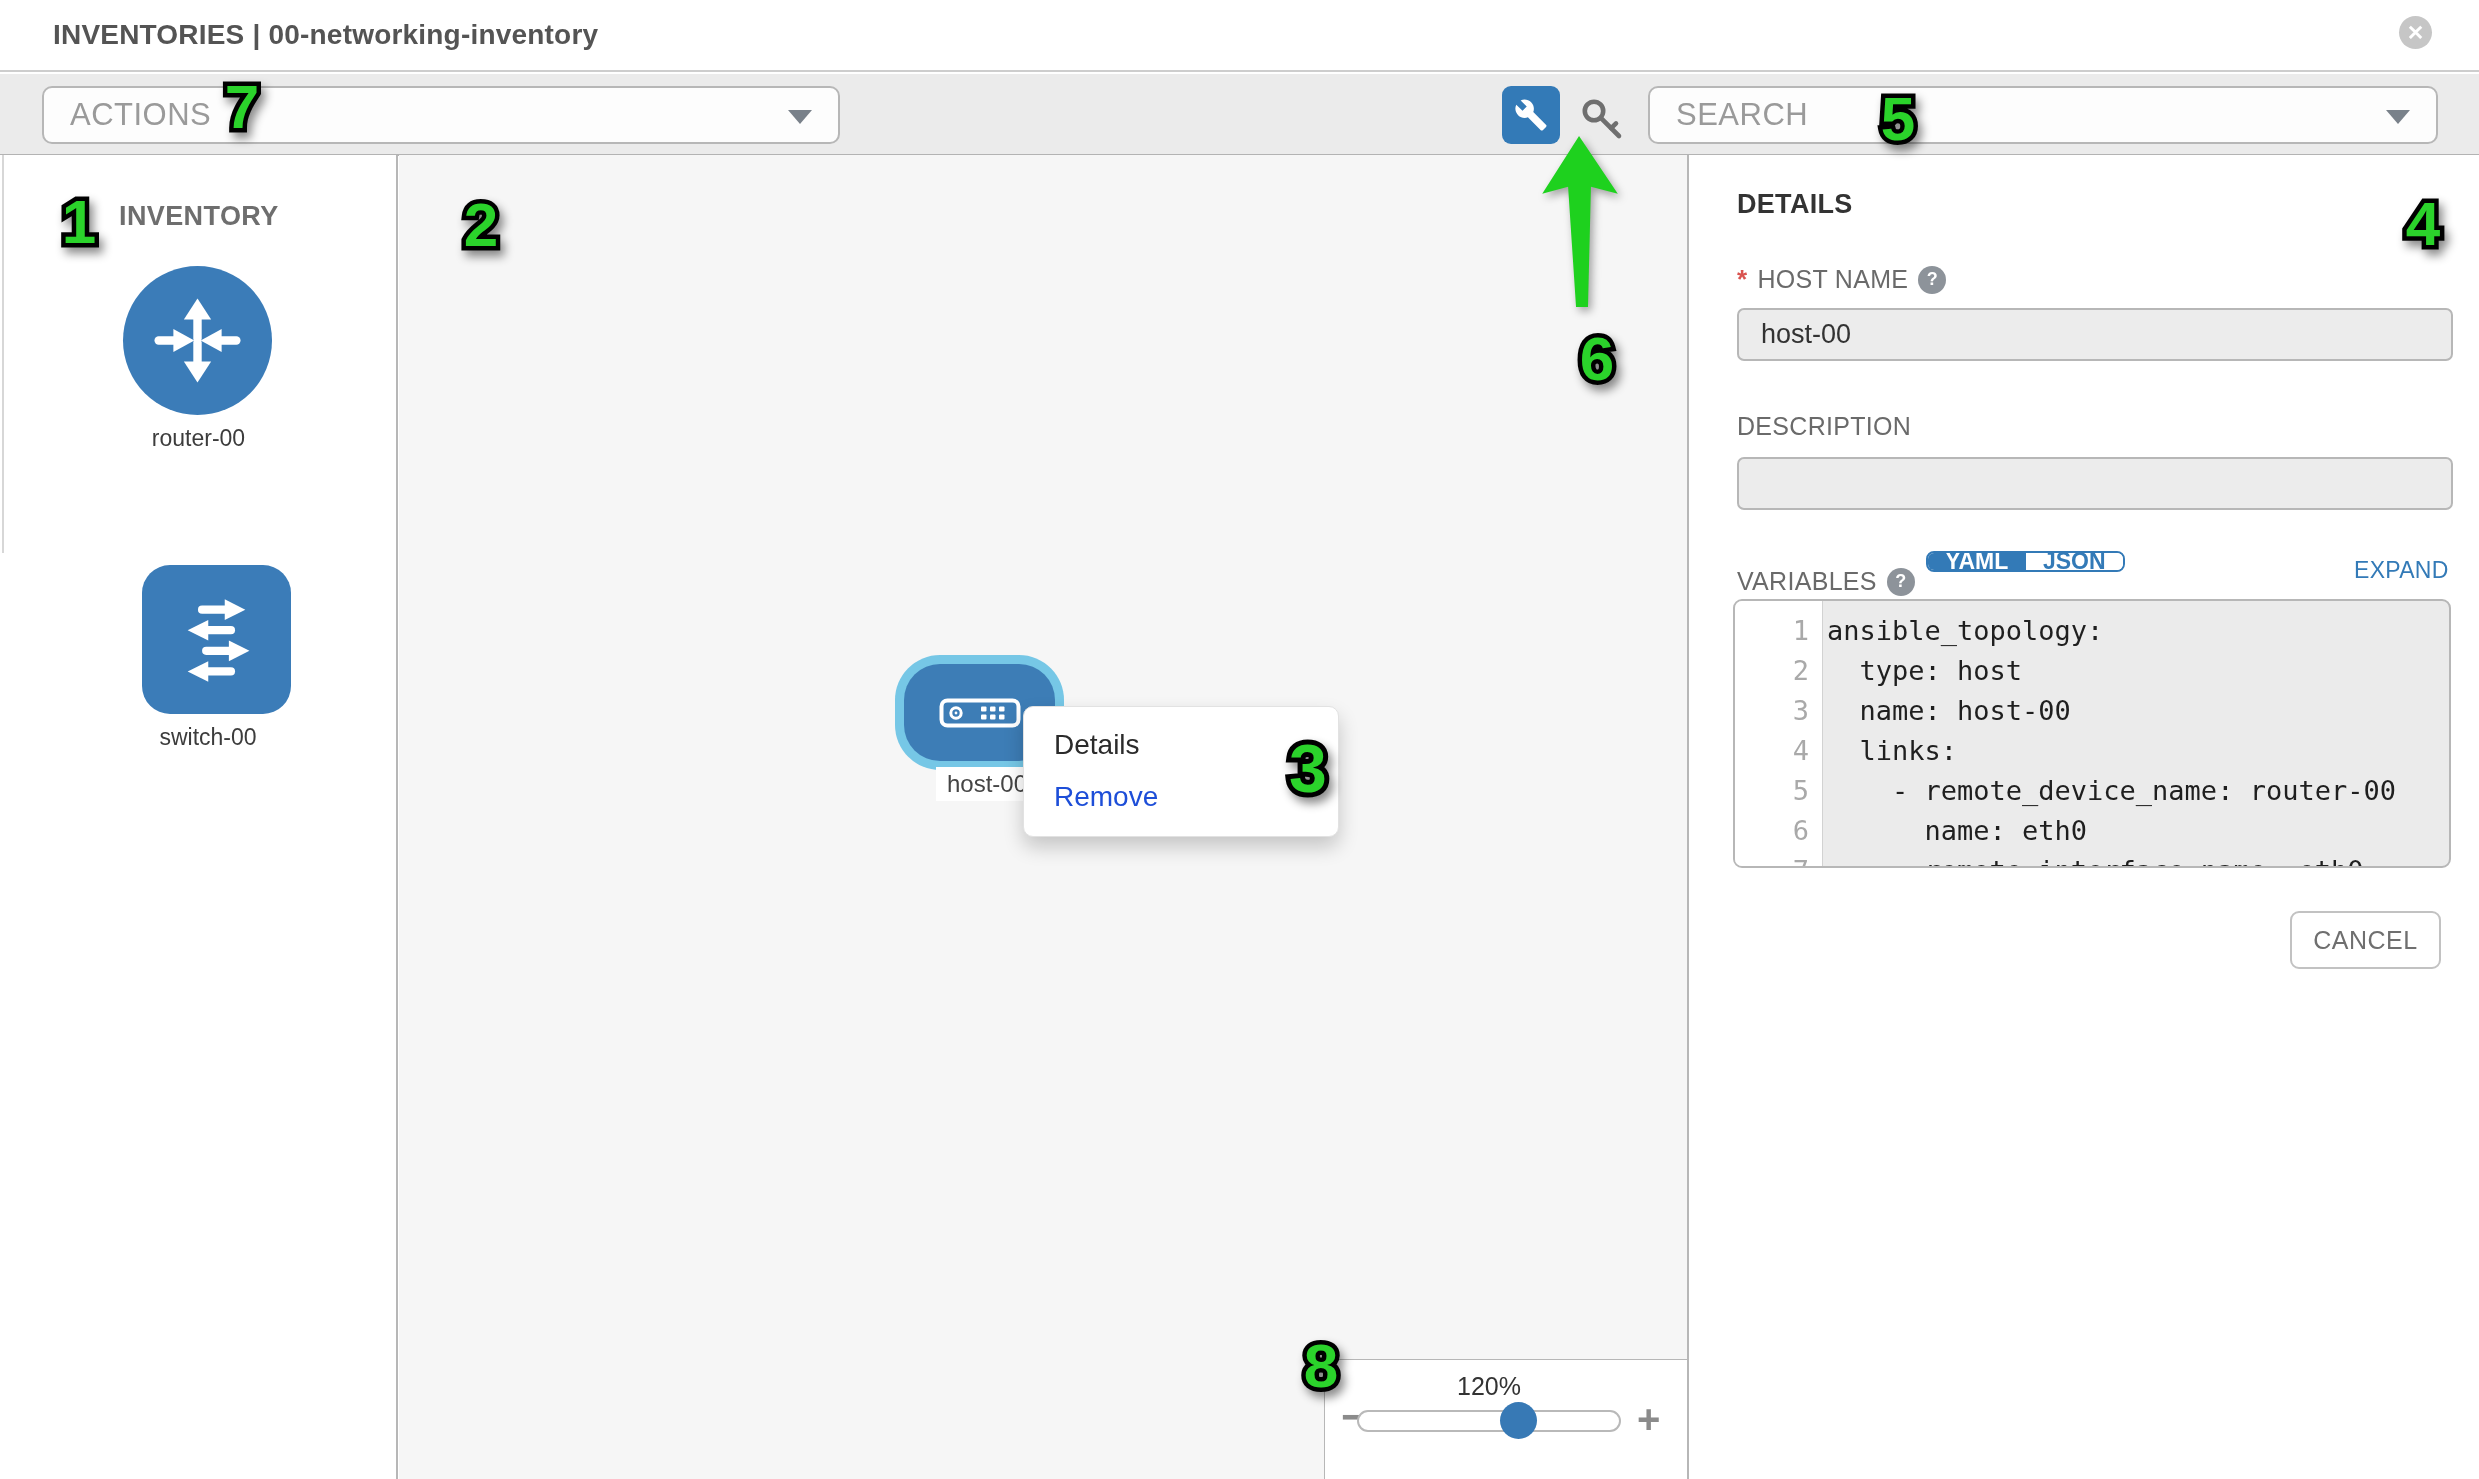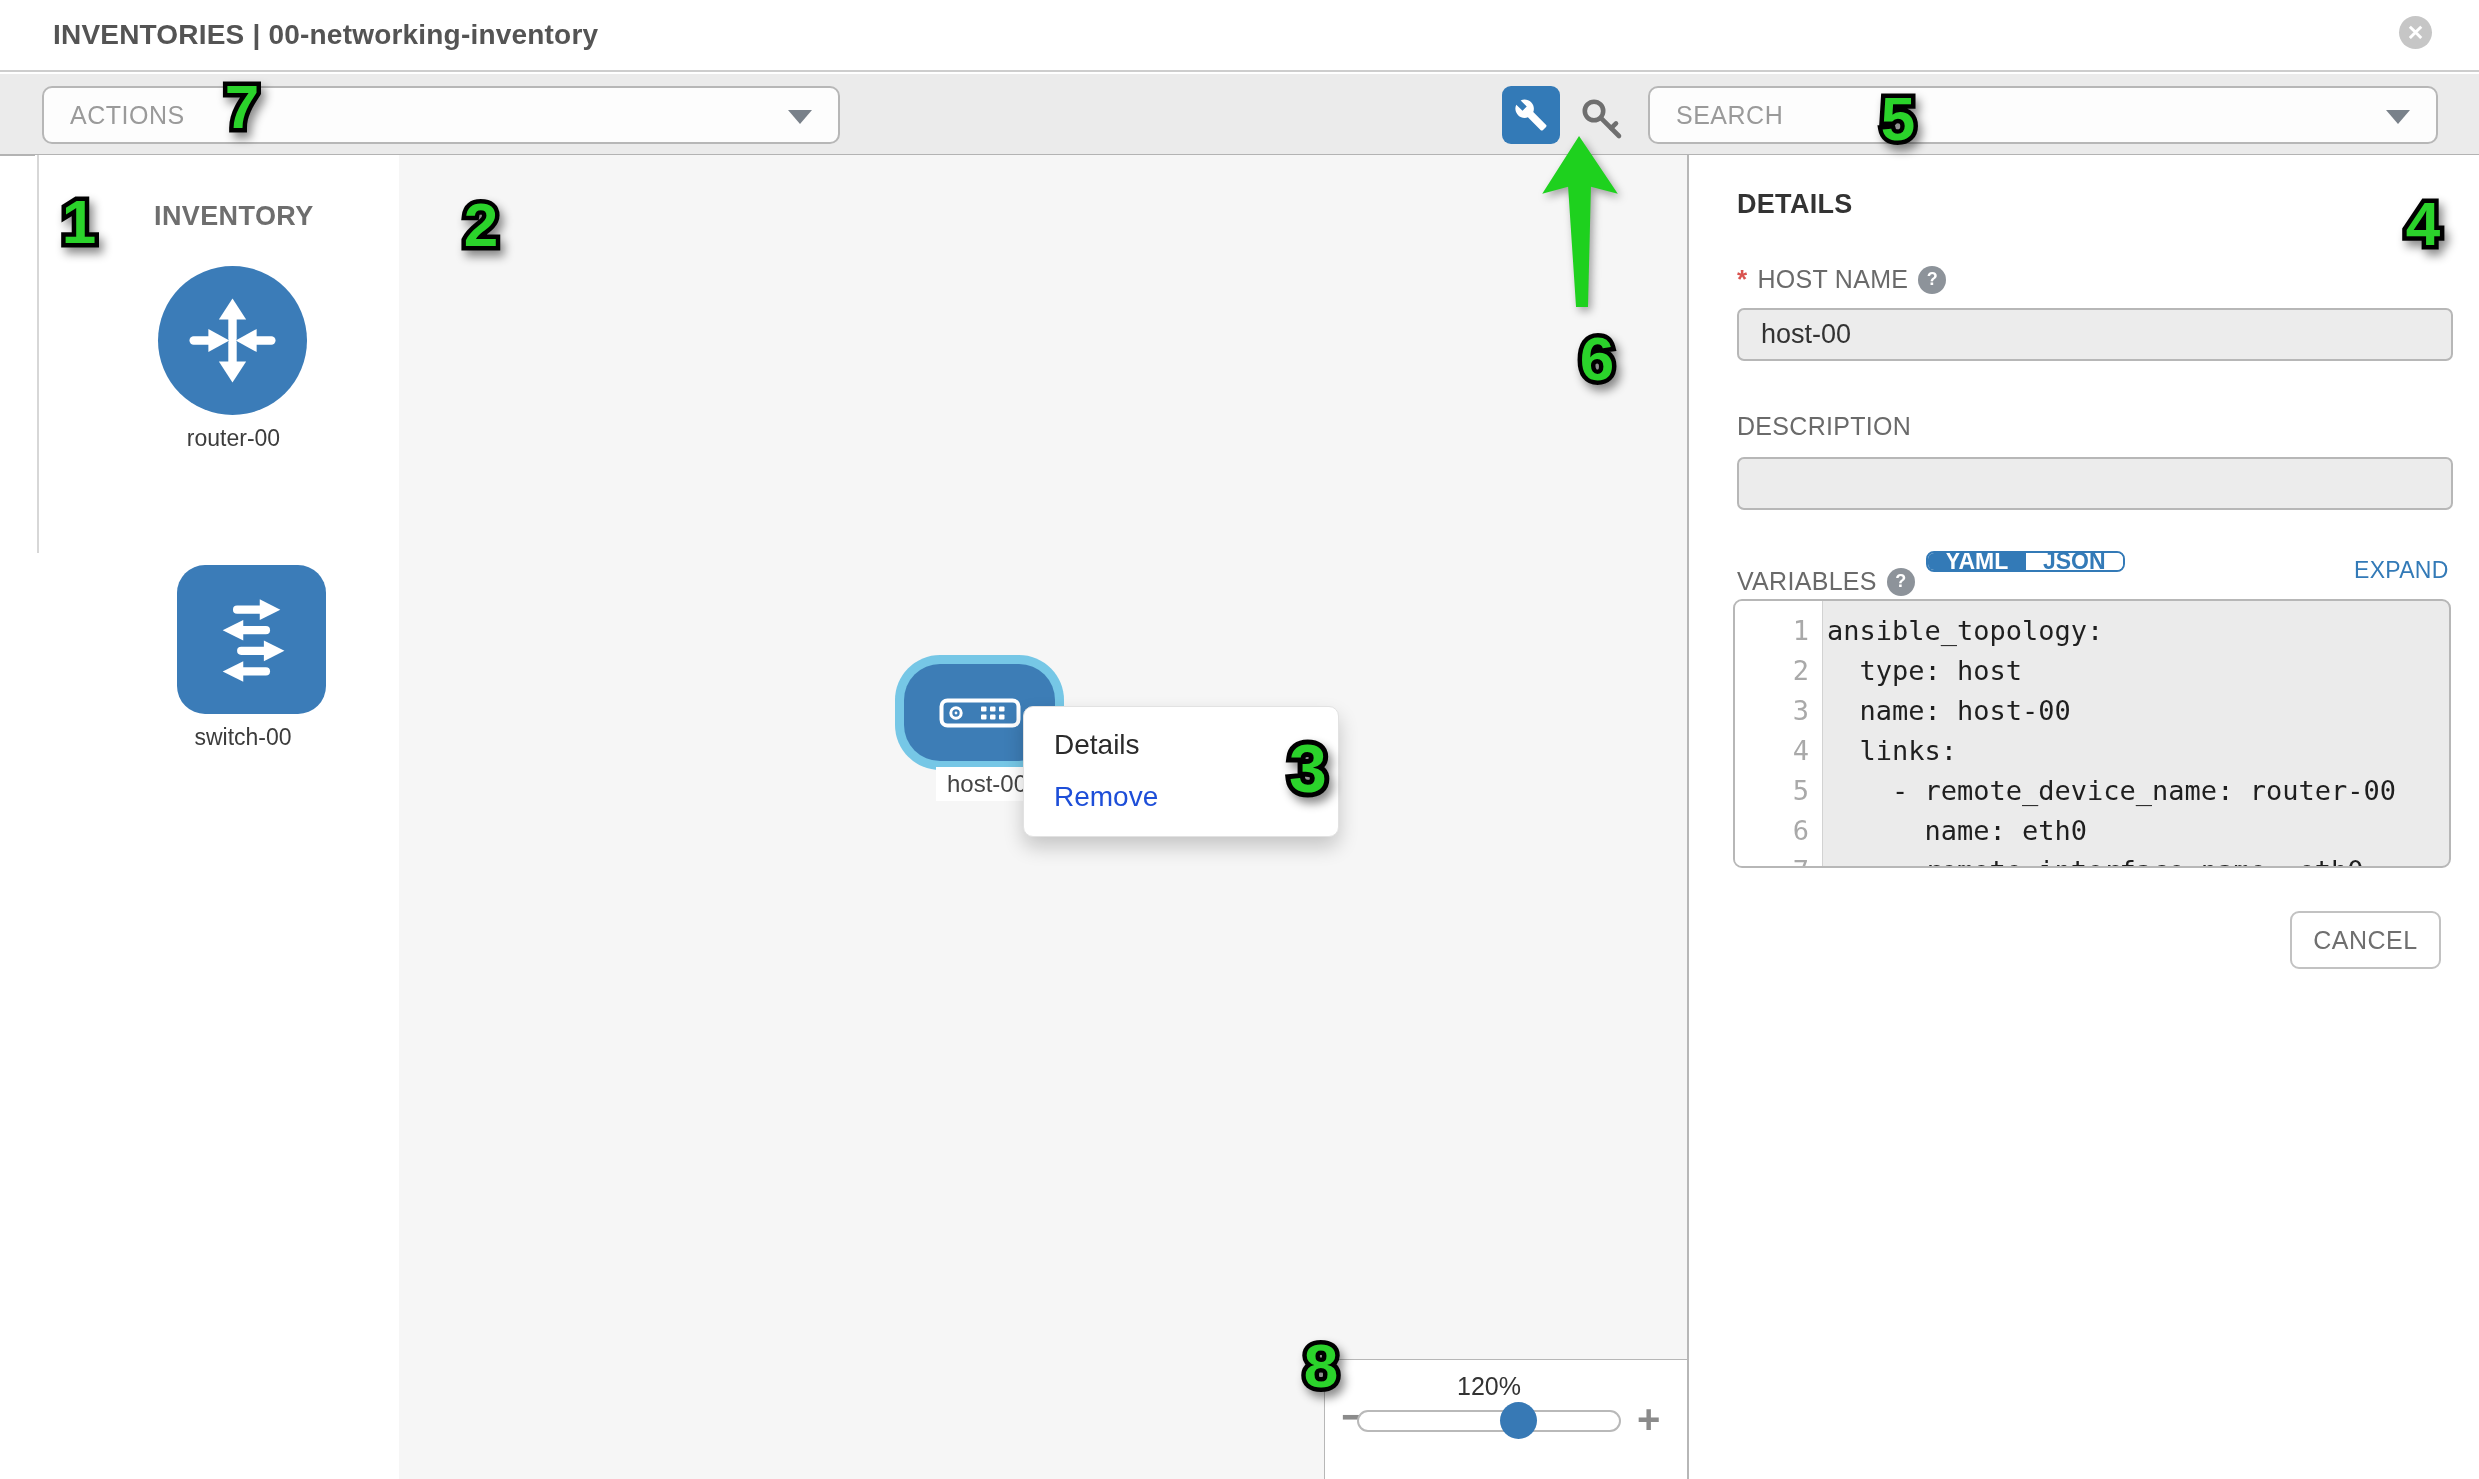--- a/index.html
+++ b/index.html
@@ -8,29 +8,29 @@
   .app { position:relative; width:2480px; height:1480px; background:#fff; overflow:hidden; }
 
   
   .header { position:absolute; left:0; top:0; width:100%; height:72px; background:#fff; border-bottom:2px solid #cdcdcd; }
   .page-title { position:absolute; left:53px; top:19px; font-size:28px; font-weight:bold; color:#545454; letter-spacing:0.2px; }
   .close-btn { position:absolute; right:48px; top:16px; width:33px; height:33px; border-radius:50%; background:#c6c6c6; color:#fff; font-size:21px; font-weight:bold; display:flex; align-items:center; justify-content:center; cursor:pointer; }
 
   
   .toolbar { position:absolute; left:0; top:74px; width:100%; height:82px; background:#ebebeb; border-bottom:2px solid #b3b3b3; }
   .combo { position:absolute; height:58px; background:#fdfdfd; border:2px solid #b7b7b7; border-radius:10px; display:flex; align-items:center; padding-left:26px; cursor:pointer; }
-  .combo .ph { font-size:25px; color:#9a9a9a; letter-spacing:0.5px; }
+  .combo .ph { font-size:31px; color:#9a9a9a; letter-spacing:0.5px; }
   .caret { position:absolute; right:26px; top:22px; width:0; height:0; border-left:12px solid transparent; border-right:12px solid transparent; border-top:14px solid #79818a; }
   .combo-actions { left:42px; top:12px; width:798px; }
   .combo-search { left:1648px; top:12px; width:790px; }
   .wrench-btn { position:absolute; left:1502px; top:12px; width:58px; height:58px; background:#337ab7; border-radius:9px; display:flex; align-items:center; justify-content:center; cursor:pointer; }
   .key-btn { position:absolute; left:1572px; top:20px; width:64px; height:50px; display:flex; align-items:center; justify-content:center; cursor:pointer; background:transparent; border:none; }
 
   
-  .sidebar { position:absolute; left:0; top:155px; width:398px; height:1324px; background:#fff; border-right:2px solid #b7b7b7;margin-left:35px; }
+  .sidebar { position:absolute; left:0; top:155px; width:398px; height:1324px; background:#fff; border-right:2px solid #b7b7b7; }
   .sidebar-edge { position:absolute; left:2px; top:0; width:2px; height:398px; background:#d7d7d7; }
   .sidebar-title { position:absolute; left:119px; top:46px; font-size:27px; font-weight:bold; color:#6e6e6e; letter-spacing:0.4px; }
   .device { position:absolute; width:151px; text-align:center; cursor:pointer; }
   .device-router { left:123px; top:111px; }
   .device-switch { left:123px; top:410px;padding-left:19px; }
   .device-shape { width:149px; height:149px; background:#3b7cb8; display:flex; align-items:center; justify-content:center; }
   .shape-circle { border-radius:50%; }
   .shape-square { border-radius:28px; }
   .device-label { margin-top:10px; font-size:23px; color:#3c3c3c; }
 

